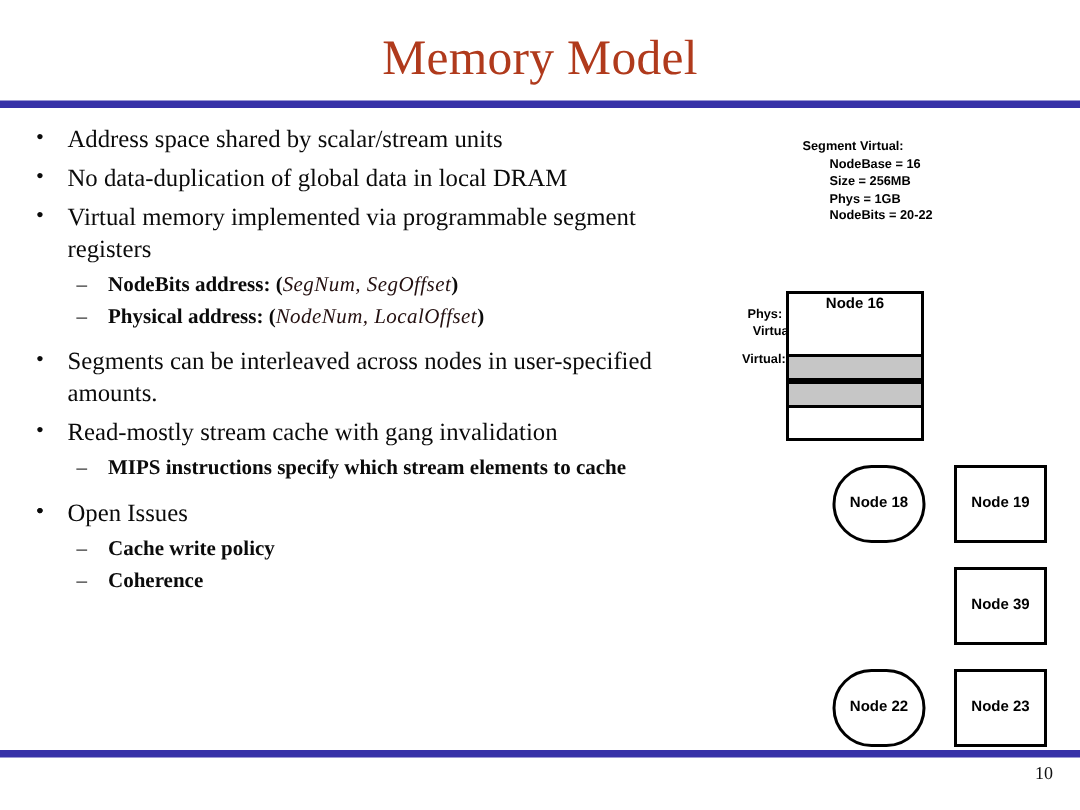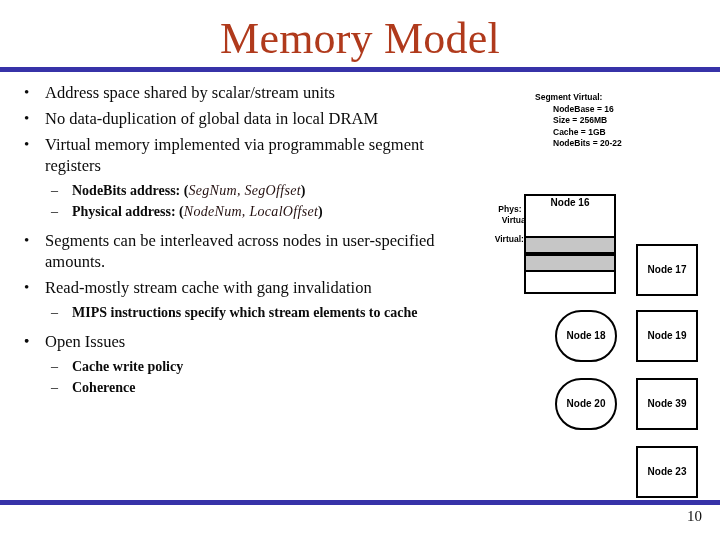--- a/index.html
+++ b/index.html
@@ -21,21 +21,21 @@
   }
 
   
   .title {
     position: absolute;
     left: 0;
     top: 20px;
     width: 720px;
     text-align: center;
     font-family: "Liberation Serif", "DejaVu Serif", serif;
-    font-size: 44px;
+    font-size: 33px;
     line-height: 38px;
     color: #b03a1c;
     letter-spacing: 0.2px;
   }
 
   .rule-top {
     position: absolute;
     left: 0;
     top: 67px;
     width: 720px;
@@ -49,21 +49,21 @@
     width: 720px;
     height: 5px;
     background: #3732a8;
   }
 
   .page-number {
     position: absolute;
     right: 18px;
     top: 508px;
     font-family: "Liberation Serif", "DejaVu Serif", serif;
-    font-size: 15px;
+    font-size: 12px;
     color: #111111;
   }
 
   
   .body {
     position: absolute;
     left: 18px;
     top: 82px;
     width: 460px;
   }
@@ -284,53 +284,50 @@
     </div>
 
   </div>
 
   <div class="diagram">
 
     <div class="seg-reg">
       <span>Segment Virtual:</span>
       <span class="indent">NodeBase = 16</span>
       <span class="indent">Size = 256MB</span>
-      <span class="indent">Cache = 1GB</span>
+      <span class="indent">Phys = 1GB</span>
       <span class="indent">NodeBits = 20-22</span>
     </div>
 
     <div class="phys-label">
       <div>Phys: 1G;</div>
       <div>Virtual: 0</div>
     </div>
 
     <div class="virt-label">Virtual: 8M</div>
 
     <div class="node-box node16">
       <span class="node-label">Node 16</span>
       <div class="band band-a"></div>
       <div class="band band-b"></div>
     </div>
 
-    <div class="node-box node17 small-node">
-      <span class="node-label">Node 17</span>
-    </div>
 
     <div class="node-box small-node grid-r1 grid-c1">
       <span class="node-label">Node 18</span>
     </div>
     <div class="node-box small-node grid-r1 grid-c2">
       <span class="node-label">Node 19</span>
     </div>
-    <div class="node-box small-node grid-r2 grid-c1">
-      <span class="node-label">Node 20</span>
-    </div>
     <div class="node-box small-node grid-r2 grid-c2">
       <span class="node-label">Node 39</span>
     </div>
+    <div class="node-box small-node grid-r3 grid-c1">
+      <span class="node-label">Node 22</span>
+    </div>
     <div class="node-box small-node grid-r3 grid-c2">
       <span class="node-label">Node 23</span>
     </div>
 
   </div>
 
   <div class="rule-bottom"></div>
   <div class="page-number">10</div>
 
 </div>

